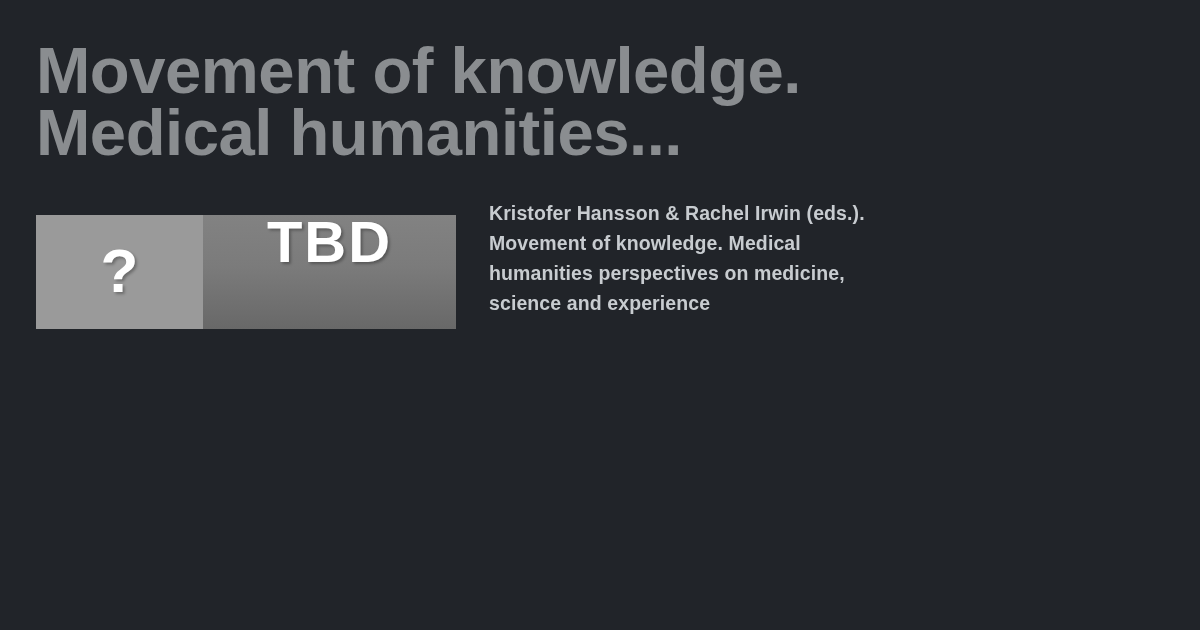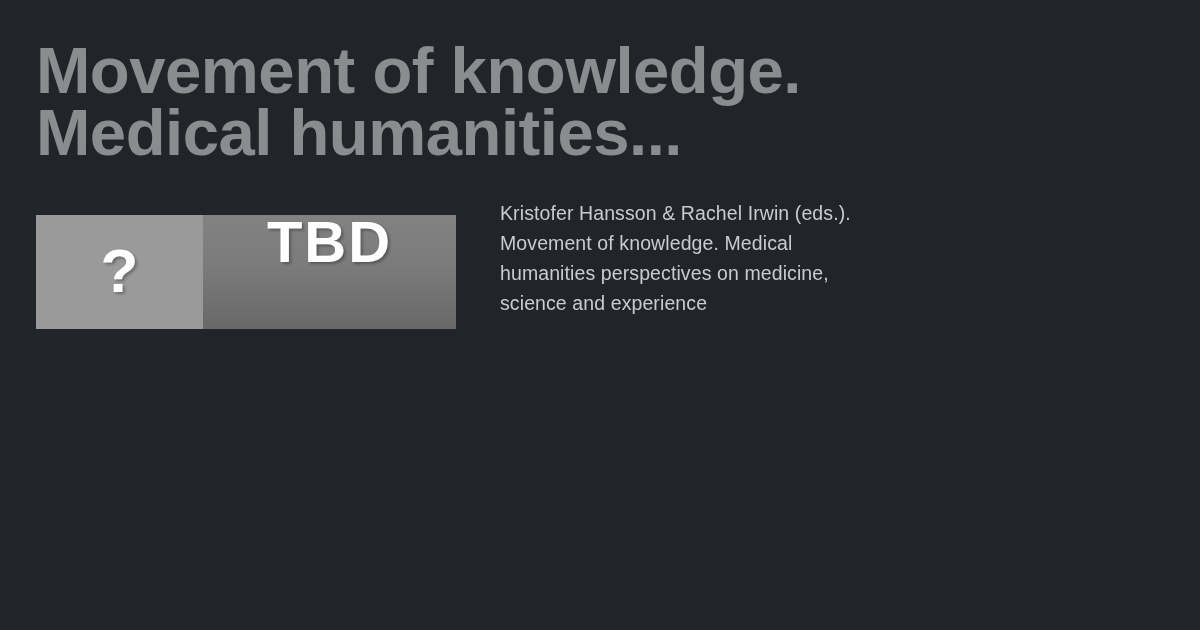--- a/index.html
+++ b/index.html
@@ -90,27 +90,27 @@
     font-size: 58px;
     font-weight: 700;
     line-height: 1;
     letter-spacing: 2px;
     text-shadow: 2px 2px 3px rgba(0,0,0,0.30);
     margin-top: -2px;
   }
 
   
   .description {
-    margin-left: 44px;
+    margin-left: 33px;
     margin-top: -17px;
     width: 380px;
     color: #c8ccd0;
     font-family: "Liberation Sans", sans-serif;
     font-size: 19.5px;
-    font-weight: 400;
+    font-weight: 700;
     line-height: 30px;
     letter-spacing: 0.1px;
   }
 </style>
 </head>
 <body>
 
 <div class="card">
 
   <h1 class="title">Movement of knowledge.

